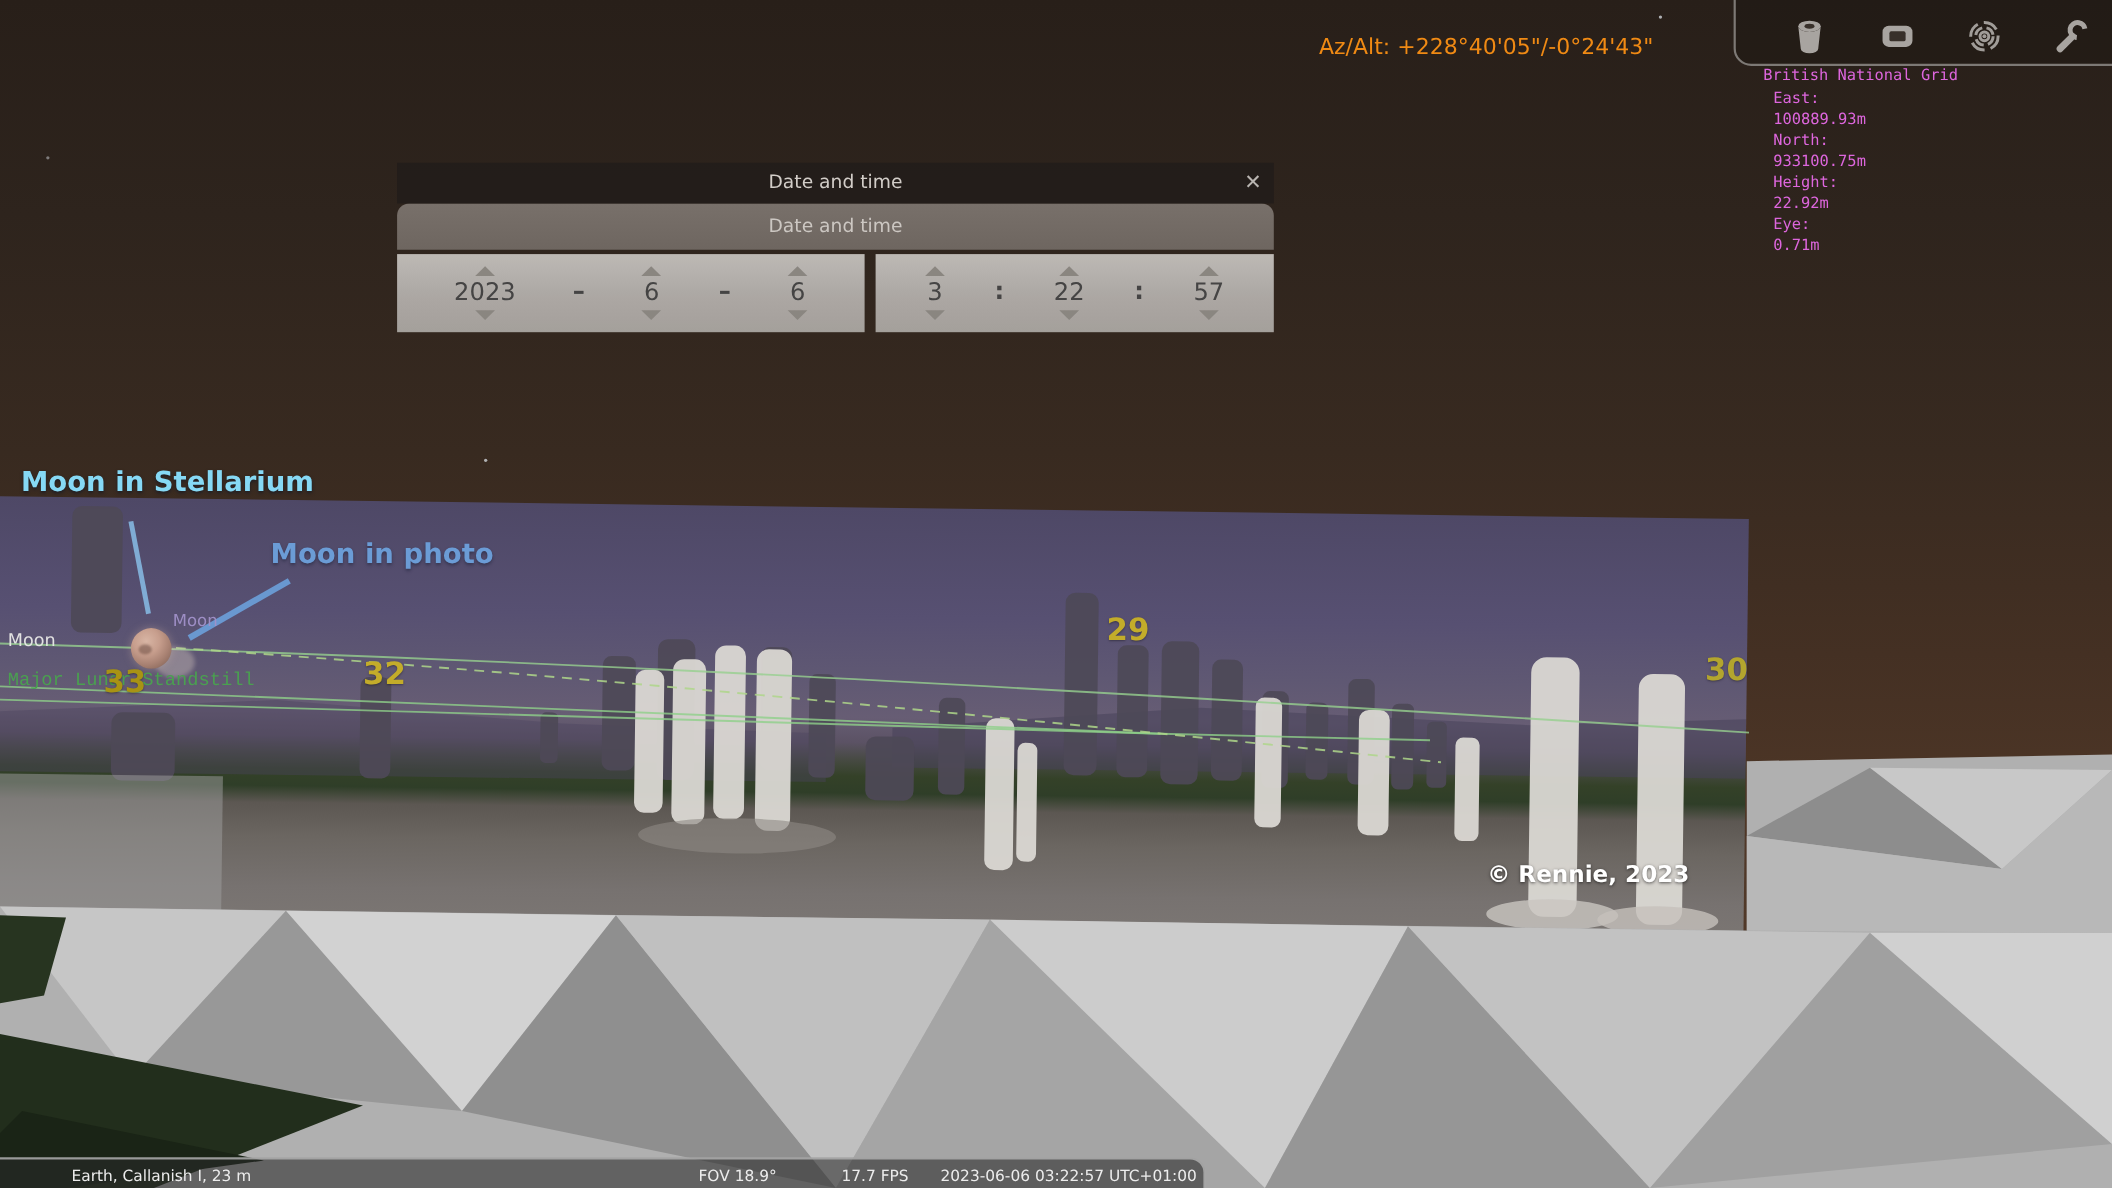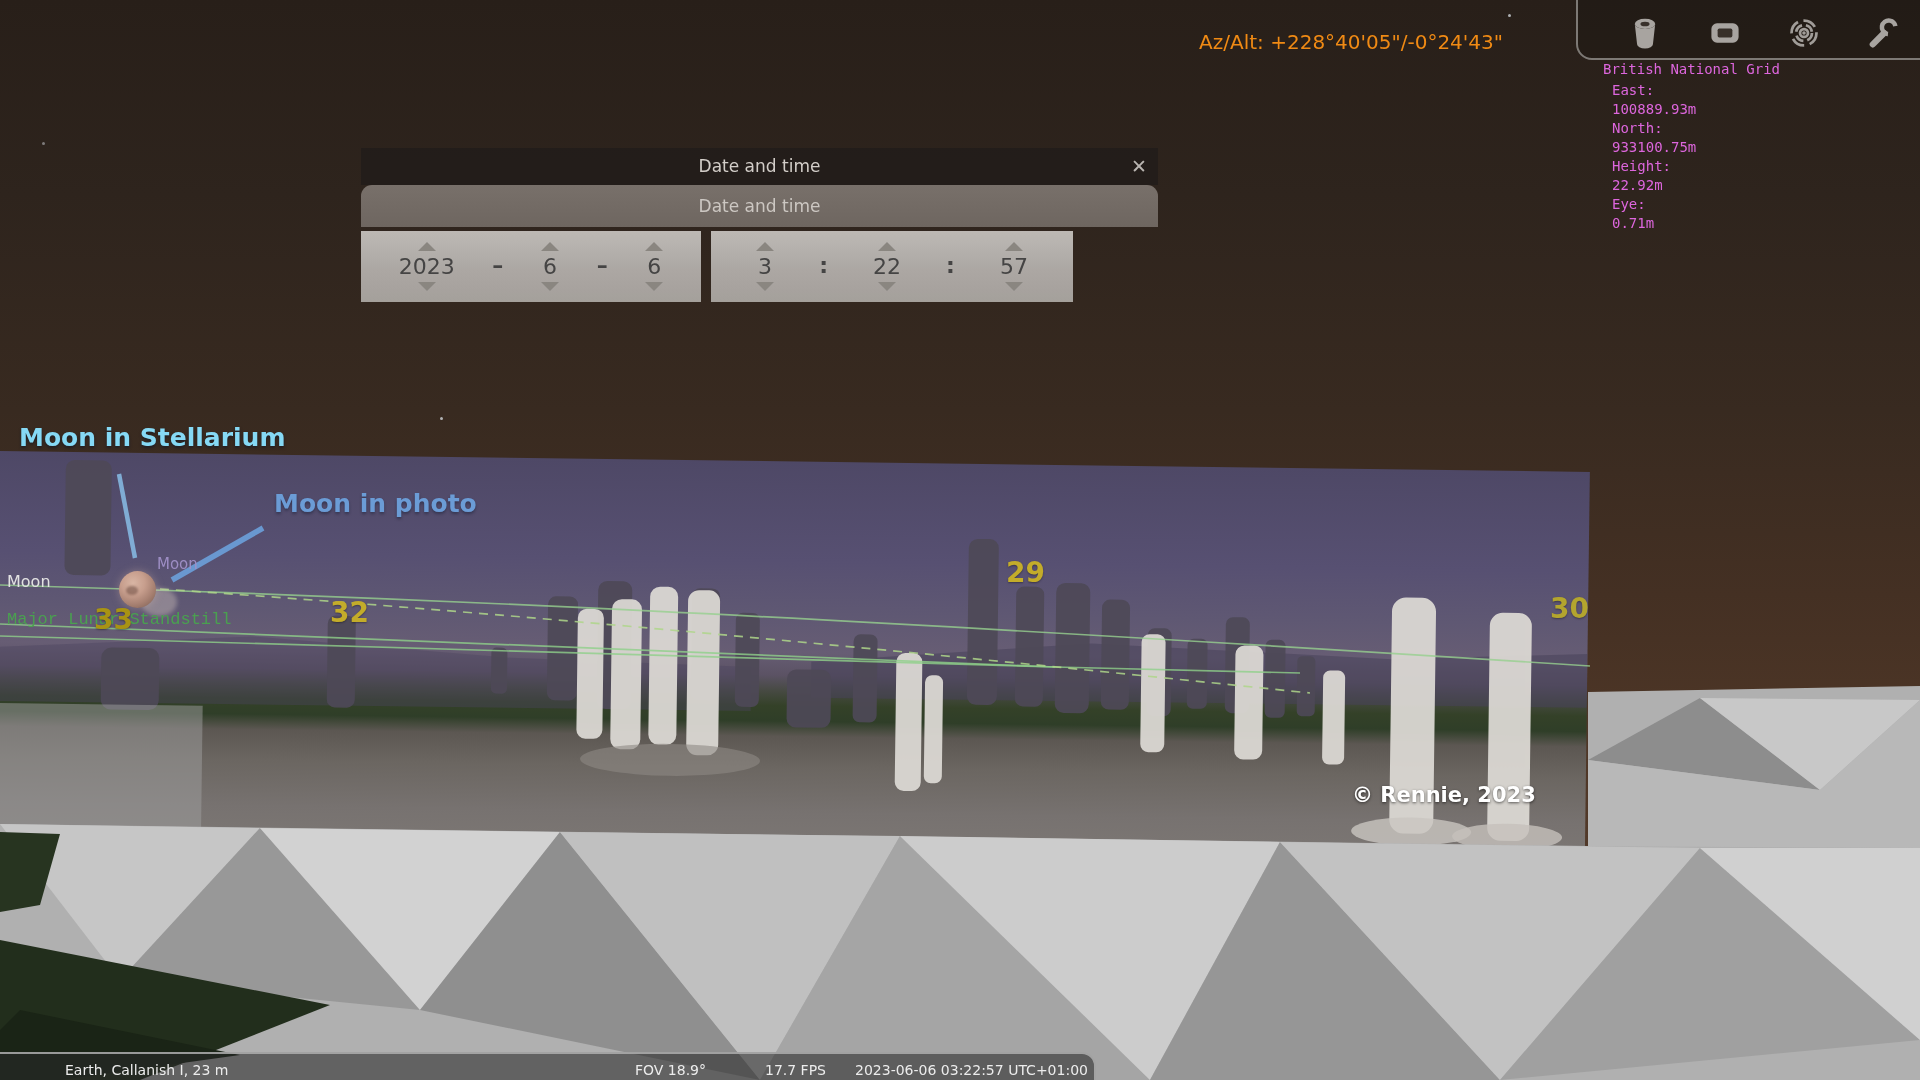--- a/index.html
+++ b/index.html
@@ -21,21 +21,21 @@
   .moon::after{content:"";position:absolute;left:7px;top:15px;width:12px;height:9px;border-radius:50%;
     background:rgba(90,60,50,.45);filter:blur(1px);}
   .moon-photo{position:absolute;left:141px;top:588px;width:36px;height:28px;border-radius:50%;z-index:5;
     background:rgba(228,214,200,.35);filter:blur(2px);}
 
   
   .lbl{position:absolute;z-index:7;white-space:nowrap;}
   .lbl-moon-stellarium{left:19px;top:423px;font-size:25px;font-weight:bold;color:#86d9f5;
     text-shadow:0 2px 3px rgba(10,20,40,.55);}
   .lbl-moon-photo{left:246px;top:489px;font-size:25px;font-weight:bold;color:#6b9cd6;
-    text-shadow:0 2px 3px rgba(10,20,40,.4);margin-left:28px;}
+    text-shadow:0 2px 3px rgba(10,20,40,.4);}
   .lbl-moon-white{left:7px;top:572px;font-size:16px;color:#e2e2e2;}
   .lbl-moon-purple{left:157px;top:555px;font-size:15px;color:#a191c9;opacity:.95;}
   .lbl-standstill{left:7px;top:610px;font-size:17px;color:#4aa050;font-family:Liberation Mono, monospace;}
   .num{position:absolute;z-index:7;font-size:28px;font-weight:bold;text-shadow:0 1px 2px rgba(0,0,0,.35);}
   .num-33{left:94px;top:603px;color:#a89314;}
   .num-32{left:330px;top:596px;color:#c3ac2a;}
   .num-29{left:962px;top:556px;color:#c3ac2a;margin-left:44px;}
   .num-23{left:1550px;top:592px;color:#b3a52e;}
   .credit-photo{position:absolute;left:1352px;top:783px;z-index:7;font-size:21px;font-weight:bold;color:#fff;
     text-shadow:0 1px 3px rgba(0,0,0,.6);}
@@ -63,21 +63,21 @@
   .dlg-title{position:absolute;left:0;right:0;top:8px;text-align:center;font-size:17px;font-weight:500;color:#d2cdc8;}
   .dlg-close{position:absolute;right:6px;top:5px;width:26px;height:26px;text-align:center;line-height:26px;
     font-size:19px;font-weight:bold;color:#b9b5b1;cursor:pointer;}
   .dlg-tabs{display:flex;height:42px;}
   .tab{flex:1;text-align:center;line-height:42px;font-size:17px;color:#ccc7c2;cursor:pointer;}
   .tab.active{background:linear-gradient(180deg,#78706a 0%,#6e6660 100%);border-radius:11px 11px 0 0;}
   .tab.inactive{background:rgba(24,20,18,.82);}
   .dlg-boxes{display:flex;margin-top:4px;gap:10px;}
   .spinbox{height:71px;background:linear-gradient(180deg,#c3bfbb 0%,#b1ada9 55%,#a9a5a1 100%);
     display:flex;align-items:center;justify-content:space-evenly;opacity:.96;}
-  .spinbox.datebox{width:340px;}
+  .spinbox.datebox{width:425px;}
   .spinbox.timebox{width:362px;}
   .spincol{display:flex;flex-direction:column;align-items:center;gap:3px;}
   .spinval{font-size:22px;color:#464646;}
   .spinsep{font-size:22px;color:#464646;font-weight:bold;transform:translateY(-1px);}
   .tri{width:0;height:0;border-left:9px solid transparent;border-right:9px solid transparent;cursor:pointer;}
   .tri-up{border-bottom:9px solid #8e8a85;}
   .tri-down{border-top:9px solid #8e8a85;}
 
   
   .statusbar{position:absolute;left:-30px;top:1052px;width:1122px;height:60px;z-index:12;

